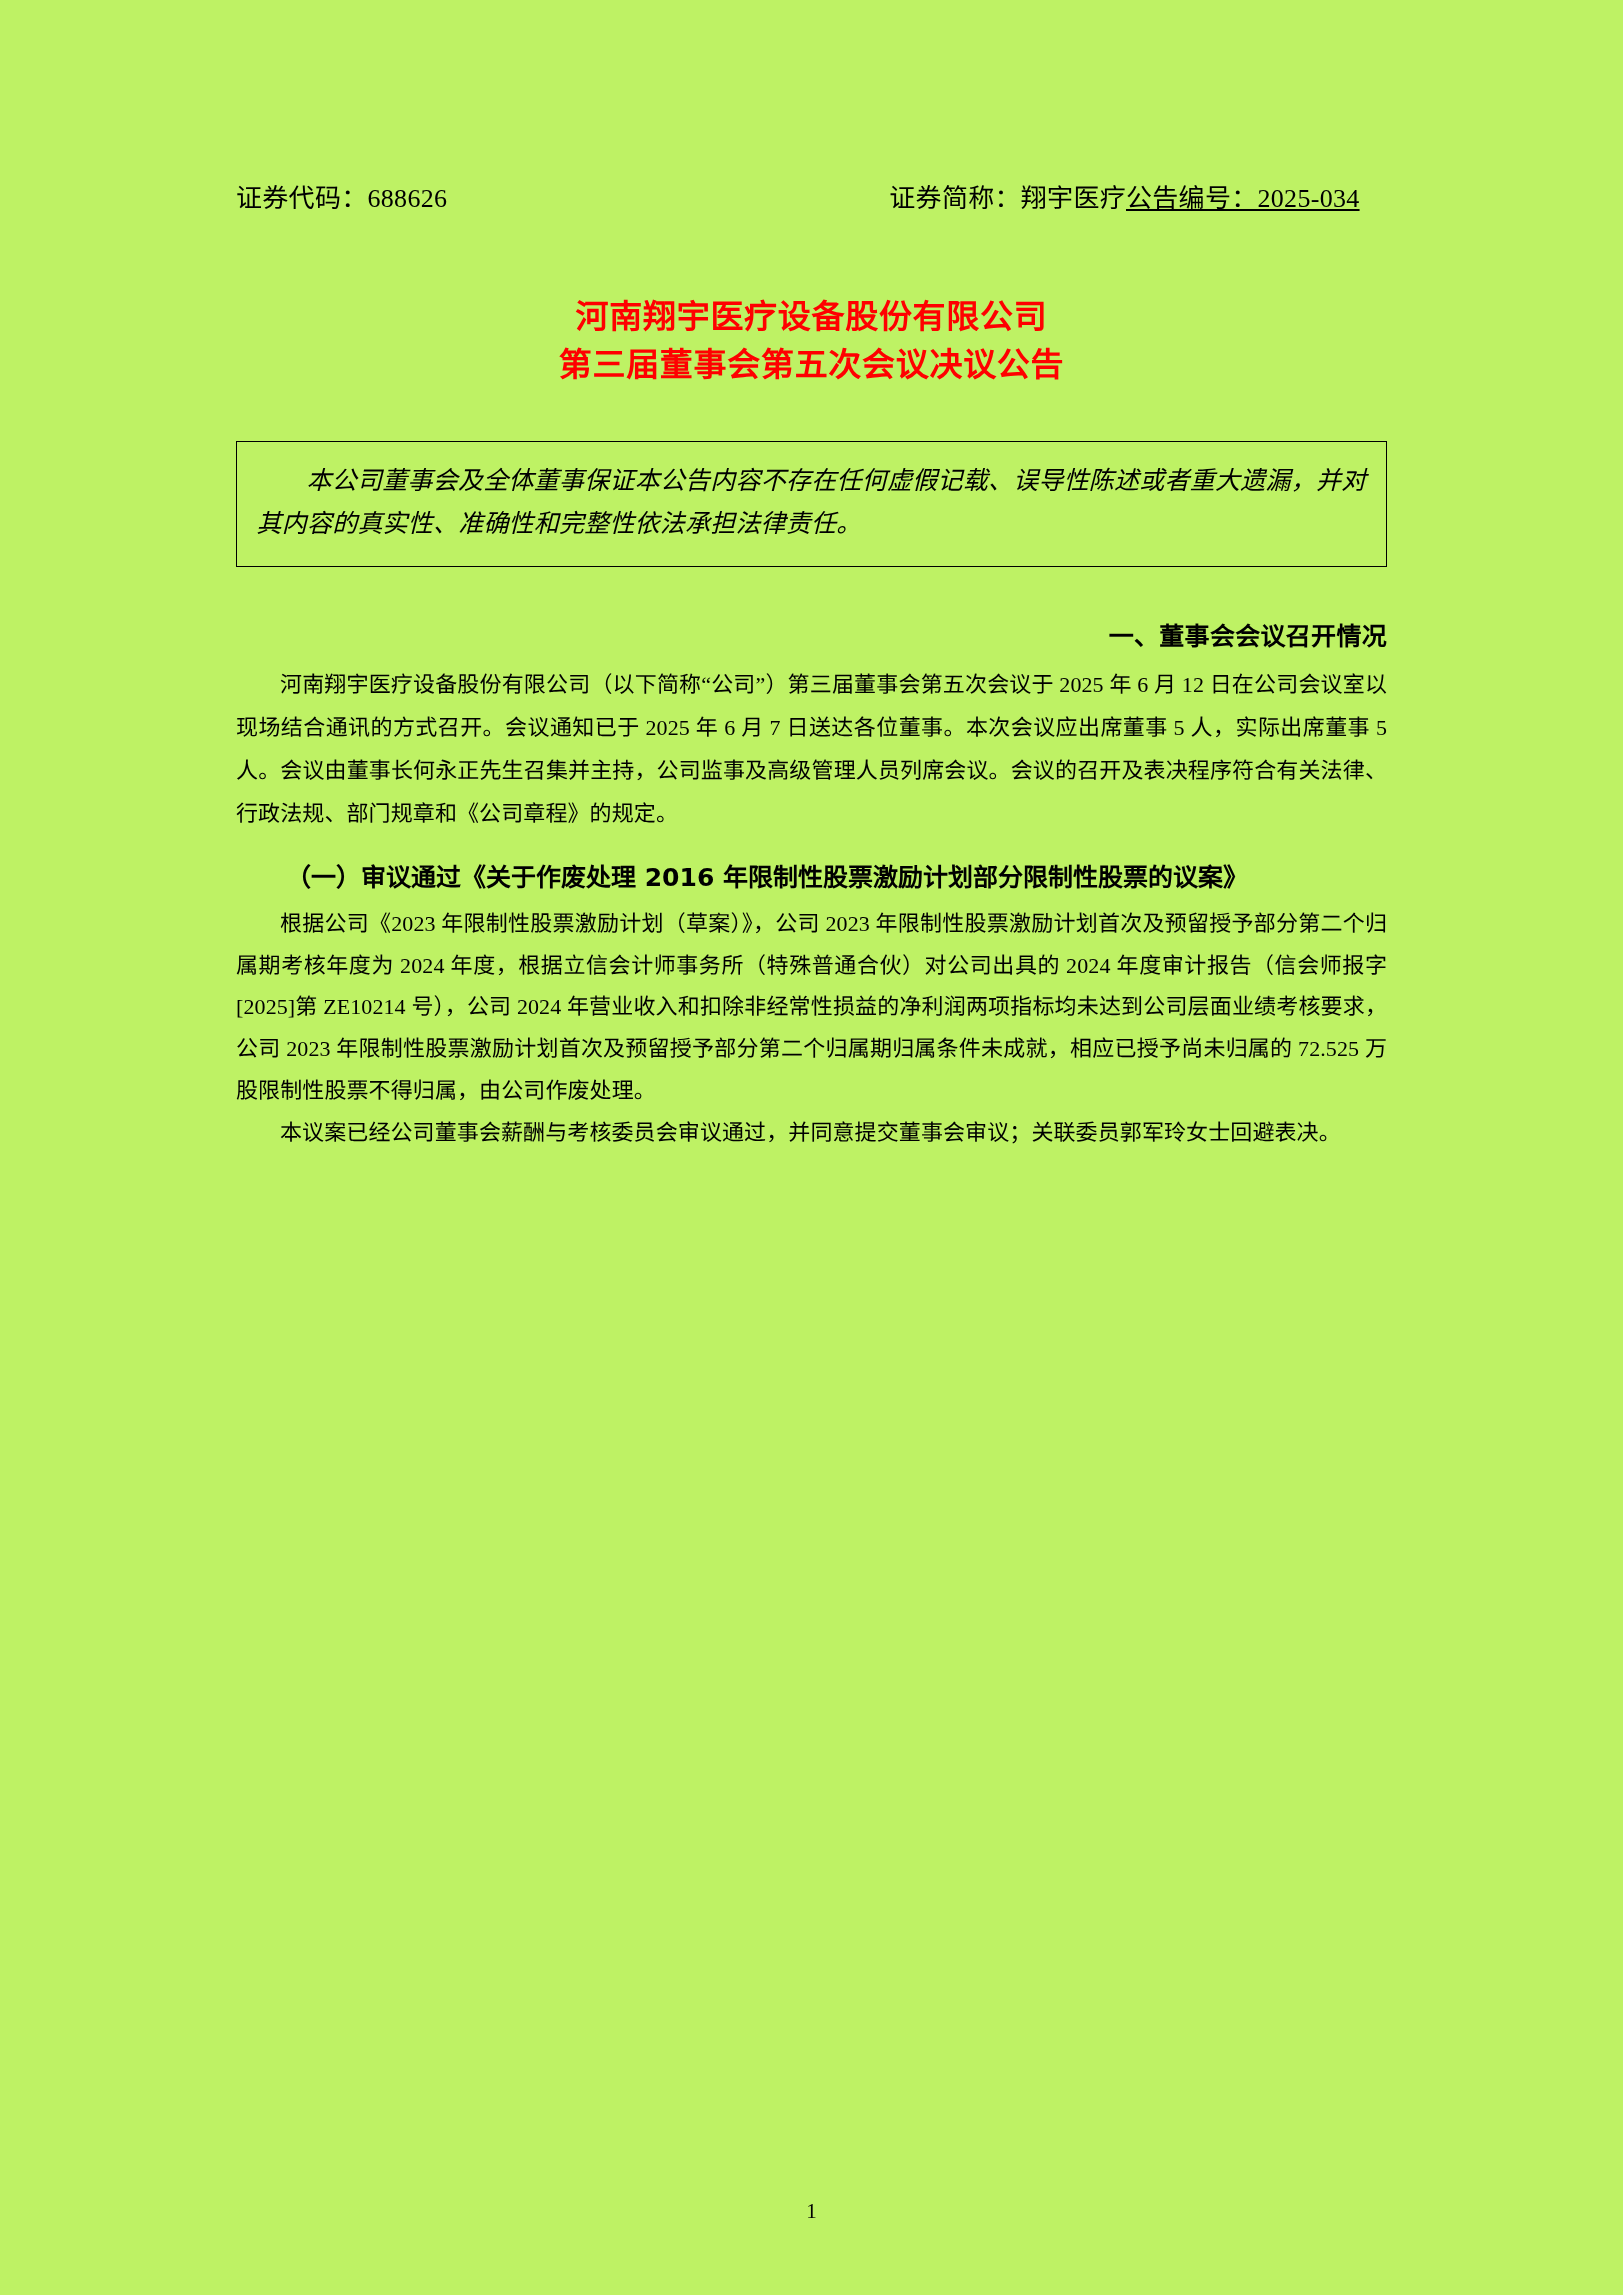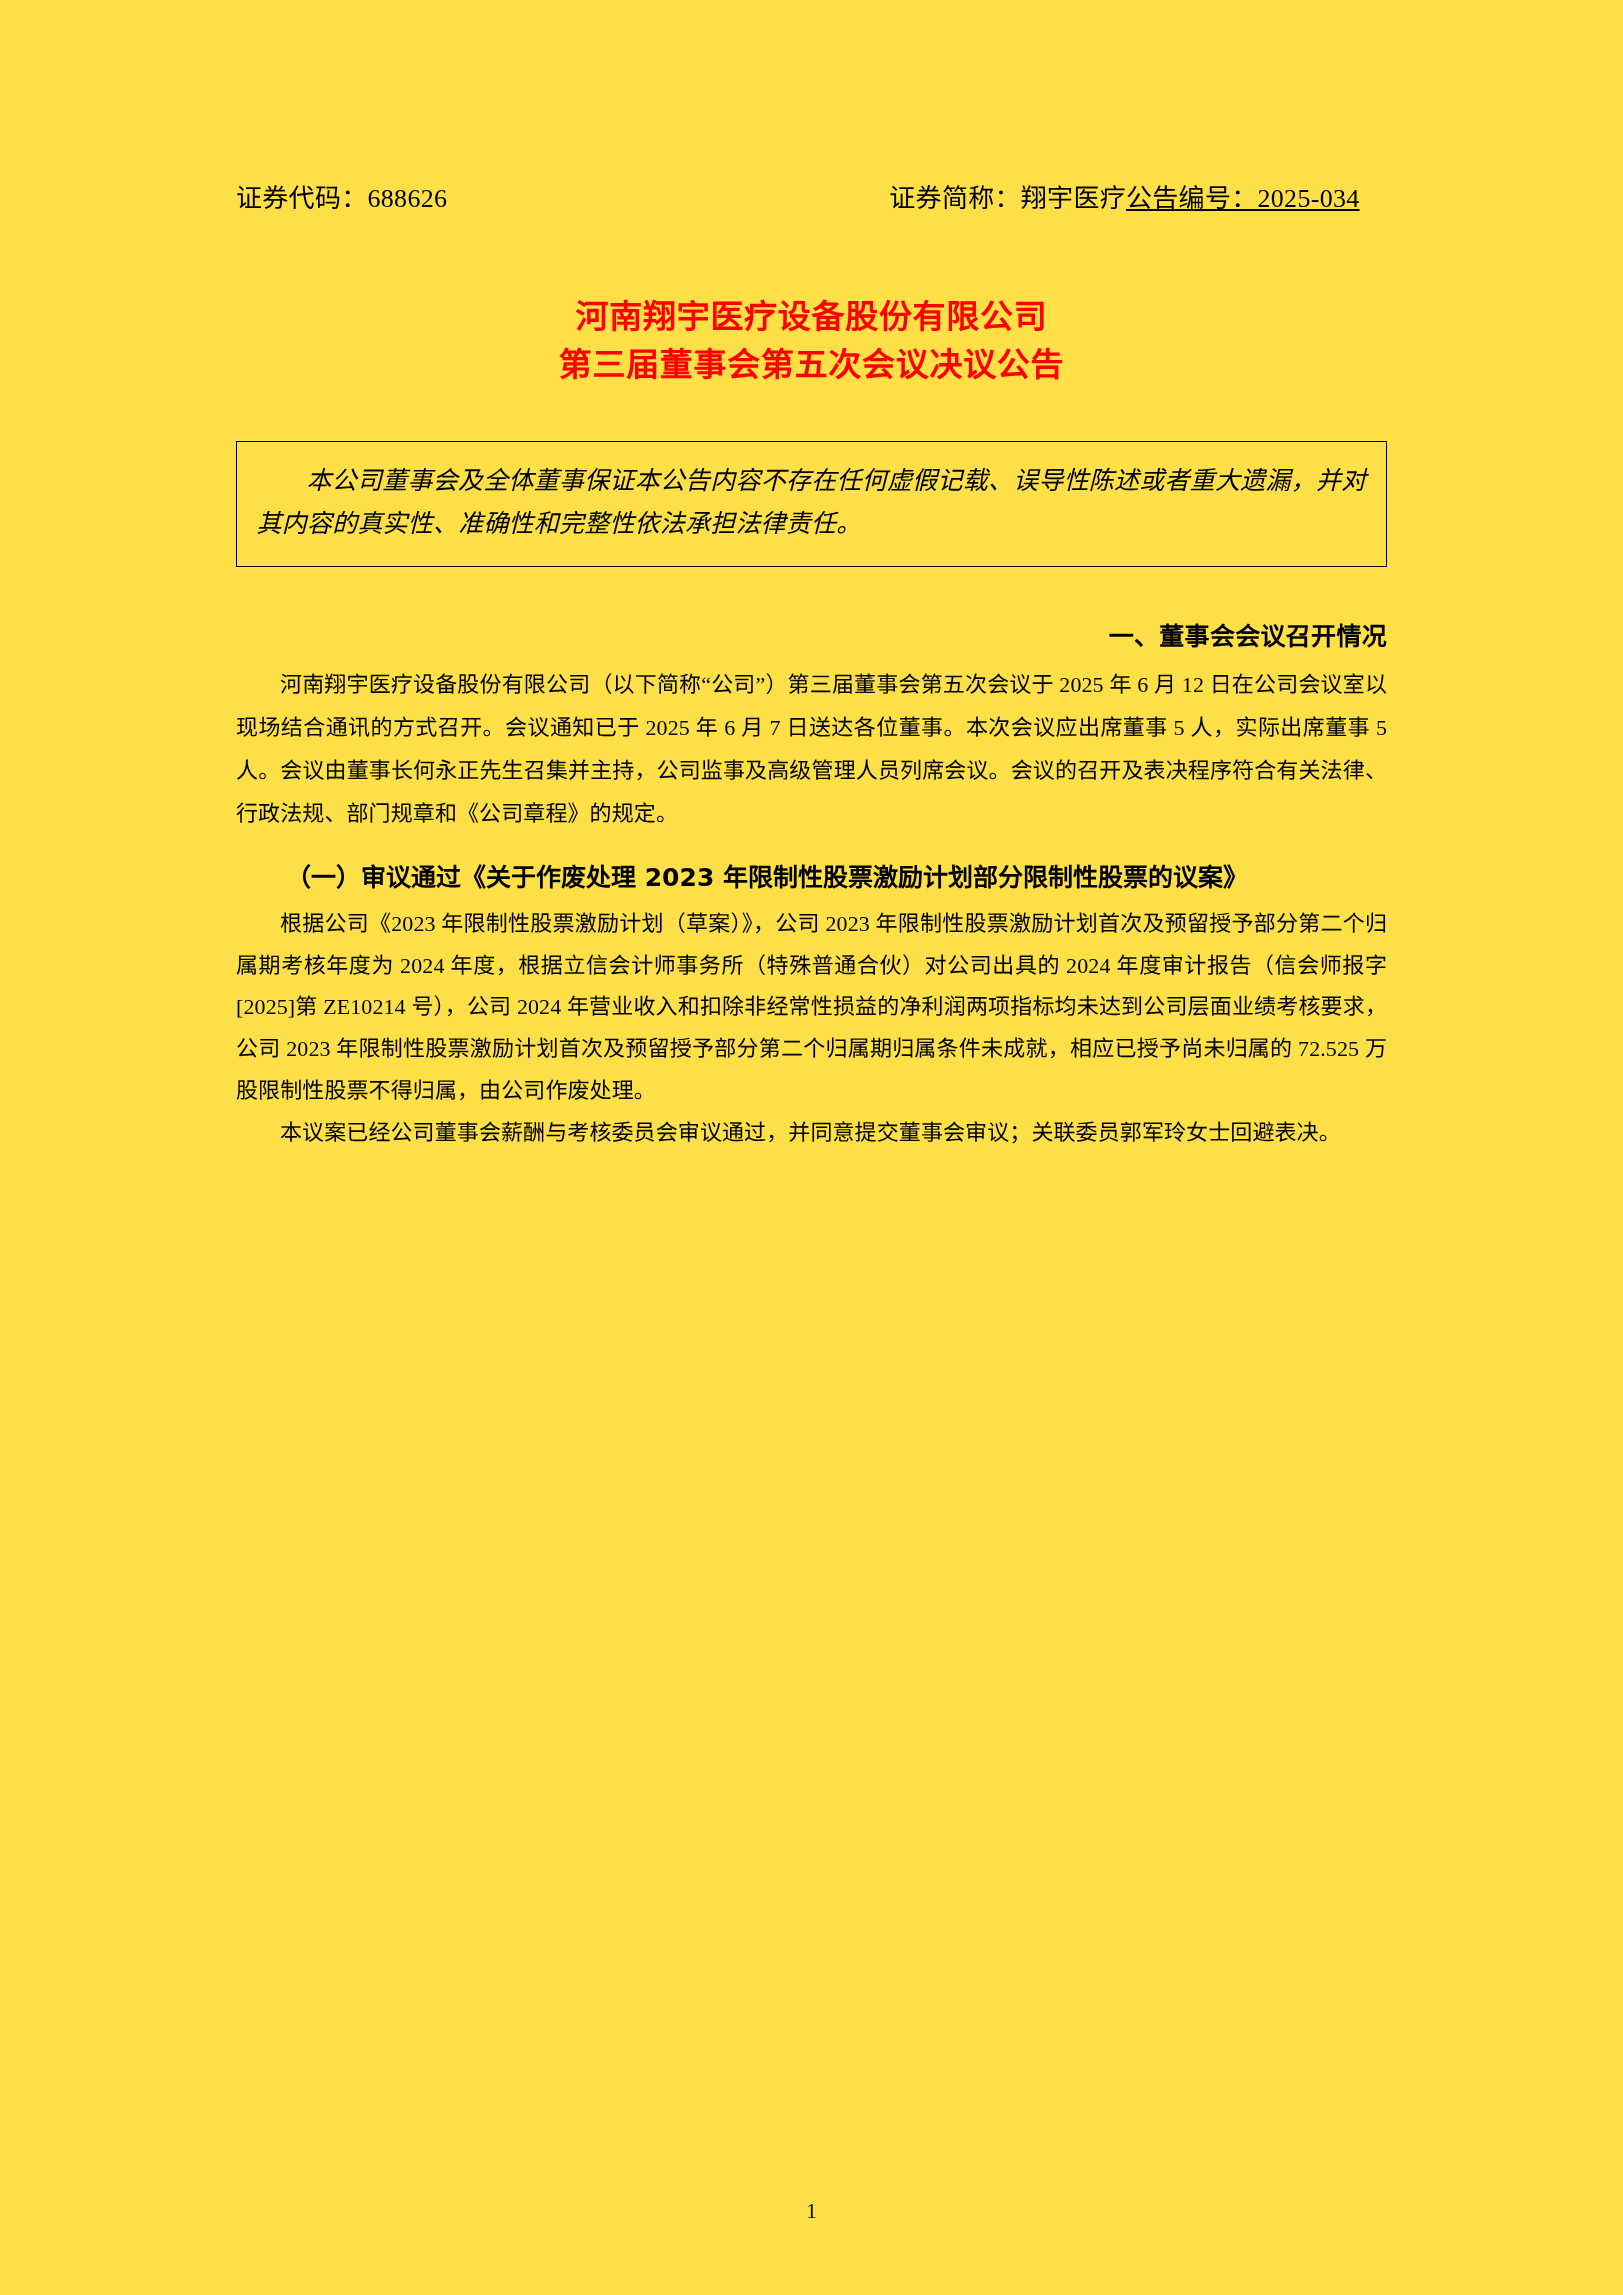--- a/index.html
+++ b/index.html
@@ -8,21 +8,21 @@
     background: #ffffff;
   }
   body {
     font-family: "Liberation Serif", "DejaVu Serif", serif;
     color: #000000;
   }
   .page {
     position: relative;
     width: 1623px;
     height: 2295px;
-    background: #fde047;
+    background: #bef264;
     box-sizing: border-box;
     padding: 177px 236px 79px 236px;
     overflow: hidden;
   }
 
   
   .header-line {
     display: flex;
     align-items: baseline;
     font-size: 26px;
@@ -133,21 +133,21 @@
   <div class="statement-box">
     <p>本公司董事会及全体董事保证本公告内容不存在任何虚假记载、误导性陈述或者重大遗漏，并对其内容的真实性、准确性和完整性依法承担法律责任。</p>
   </div>
 
   <div class="section-head">一、董事会会议召开情况</div>
   <p class="body">河南翔宇医疗设备股份有限公司（以下简称“公司”）第三届董事会第五次会议于 2025 年 6 月 12 日在公司会议室以现场结合通讯的方式召开。会议通知已于 2025 年 6 月 7 日送达各位董事。本次会议应出席董事 5 人，实际出席董事 5 人。会议由董事长何永正先生召集并主持，公司监事及高级管理人员列席会议。会议的召开及表决程序符合有关法律、行政法规、部门规章和《公司章程》的规定。</p>
 
 
   <div class="spacer-sm"></div>
 
-  <p class="sub-head"><b>（一）审议通过《关于作废处理 2023 年限制性股票激励计划部分限制性股票的议案》</b></p>
+  <p class="sub-head"><b>（一）审议通过《关于作废处理 2016 年限制性股票激励计划部分限制性股票的议案》</b></p>
 
   <p class="body tight">根据公司《2023 年限制性股票激励计划（草案）》，公司 2023 年限制性股票激励计划首次及预留授予部分第二个归属期考核年度为 2024 年度，根据立信会计师事务所（特殊普通合伙）对公司出具的 2024 年度审计报告（信会师报字[2025]第 ZE10214 号），公司 2024 年营业收入和扣除非经常性损益的净利润两项指标均未达到公司层面业绩考核要求，公司 2023 年限制性股票激励计划首次及预留授予部分第二个归属期归属条件未成就，相应已授予尚未归属的 72.525 万股限制性股票不得归属，由公司作废处理。</p>
   <p class="body tight">本议案已经公司董事会薪酬与考核委员会审议通过，并同意提交董事会审议；关联委员郭军玲女士回避表决。</p>
 
   <div class="page-number">1</div>
 
 </div>
 
 
 </body></html>

